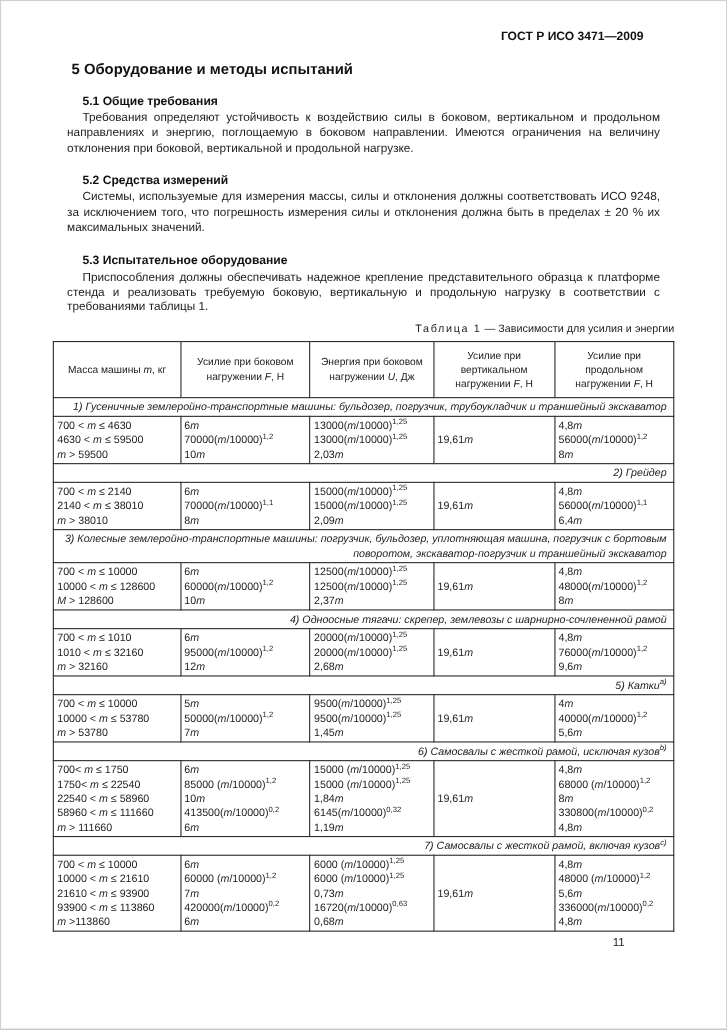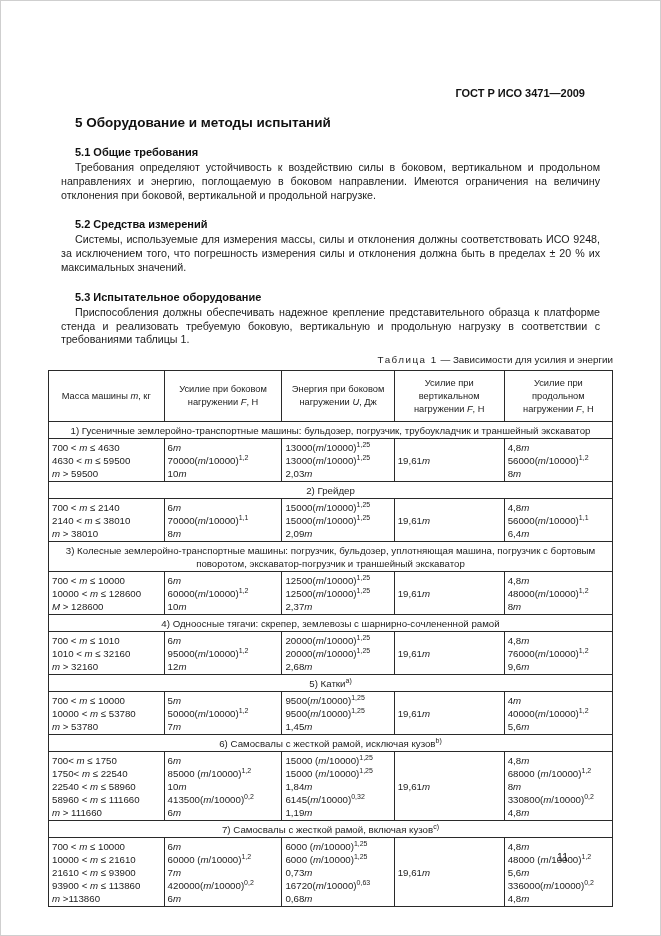--- a/index.html
+++ b/index.html
@@ -8,30 +8,30 @@
     width: 661px; height: 936px;
     margin: 0 auto;
     background: #ffffff;
     box-sizing: border-box;
     border: 1px solid #cfcfcf;
     font-family: "Liberation Sans", sans-serif;
     color: #1c1c1c;
     overflow: hidden;
   }
   .running-header {
-    padding-top: 86px;
+    padding-top: 26px;
     margin: 0 75px 0 60px;
     text-align: right;
     font-size: 11px;
     font-weight: bold;
     color: #111;
   }
   .textblock { margin: 0 60px; }
   h1.chapter {
-    margin: 16px 0 8px 14px;
+    margin: 16px 0 8px 4px;
     font-size: 13.5px;
     font-weight: bold;
     color: #111;
   }
   h2.sub {
     margin: 16px 0 3px 14px;
     font-size: 11px;
     font-weight: bold;
     color: #111;
   }
@@ -66,23 +66,24 @@
     vertical-align: middle;
     padding: 2px 8px;
   }
   table.spec td {
     font-size: 9.7px;
     text-align: left;
     vertical-align: middle;
     padding: 1.5px 3px;
   }
   table.spec td.gtitle {
-    text-align: center;
+    text-align: right;
     padding: 1.5px 6px;
     line-height: 13px;
+    font-style: italic;
   }
   .ln { line-height: 13px; white-space: nowrap; }
   table.spec sup, .gtitle sup { font-size: 7px; line-height: 0; }
   table.spec i, .caption i, th i { font-style: italic; }
   .page-number {
     position: absolute;
     top: 850px;
     right: 92px;
     font-size: 10.5px;
   }

